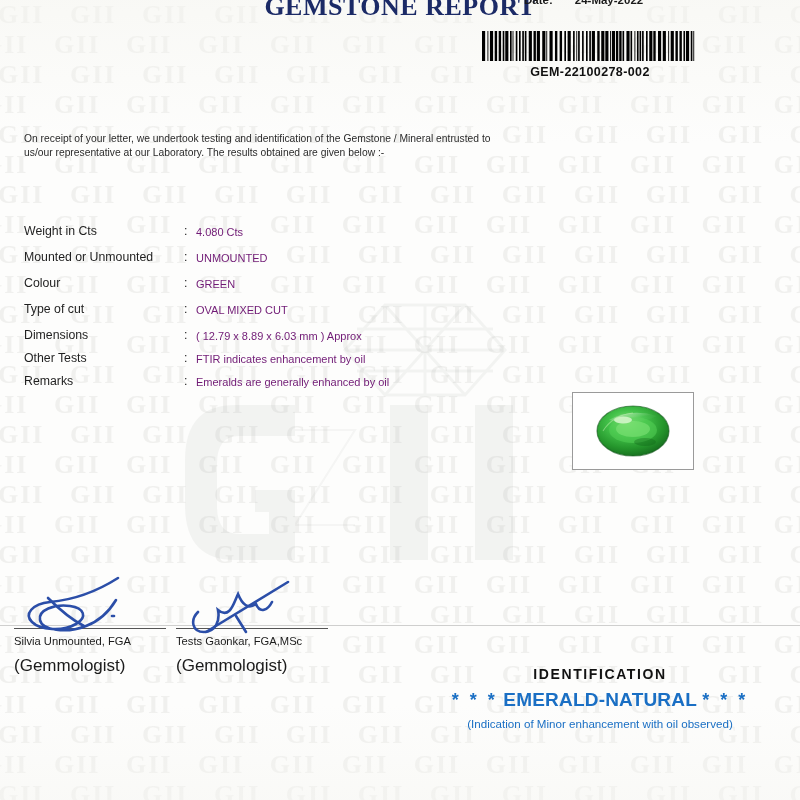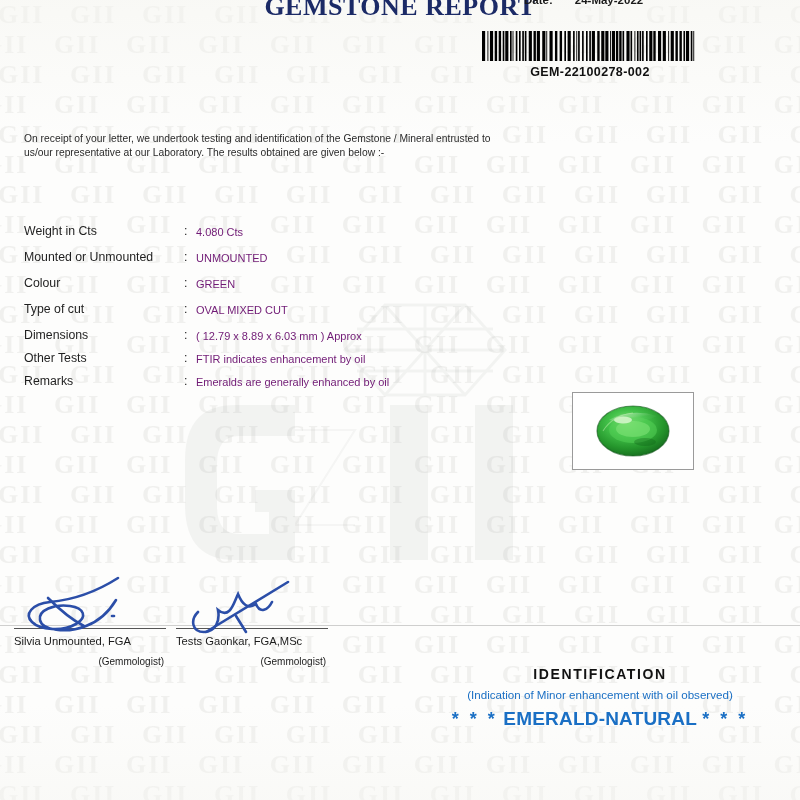--- a/index.html
+++ b/index.html
@@ -216,24 +216,23 @@
     background: #555;
   }
   .sig-name {
     margin-top: 6px;
     font-size: 11.2px;
     color: #1b1b1b;
     white-space: nowrap;
   }
   .sig-role {
     margin-top: 9px;
-    font-size: 10px;
+    font-size: 17px;
     color: #1b1b1b;
     white-space: nowrap;
-    text-align: right;
   }
 
   
   #identification {
     position: absolute;
     left: 410px;
     top: 666px;
     width: 380px;
     text-align: center;
   }
@@ -445,21 +444,21 @@
         <path d="M60 40 l10 16"></path>
       </g>
     </svg>
     <div class="sig-line"></div>
     <div class="sig-name">Tests Gaonkar, FGA,MSc</div>
     <div class="sig-role">(Gemmologist)</div>
   </div>
 
   <div class="layer" id="identification">
     <div id="ident-heading">IDENTIFICATION</div>
-    <div id="ident-note">(Indication of Minor enhancement with oil observed)</div>
     <div id="ident-result">
       <span class="stars">* * *</span>
       <span>EMERALD-NATURAL</span>
       <span class="stars">* * *</span>
     </div>
+    <div id="ident-note">(Indication of Minor enhancement with oil observed)</div>
   </div>
 
 </div>
 
 </body></html>

